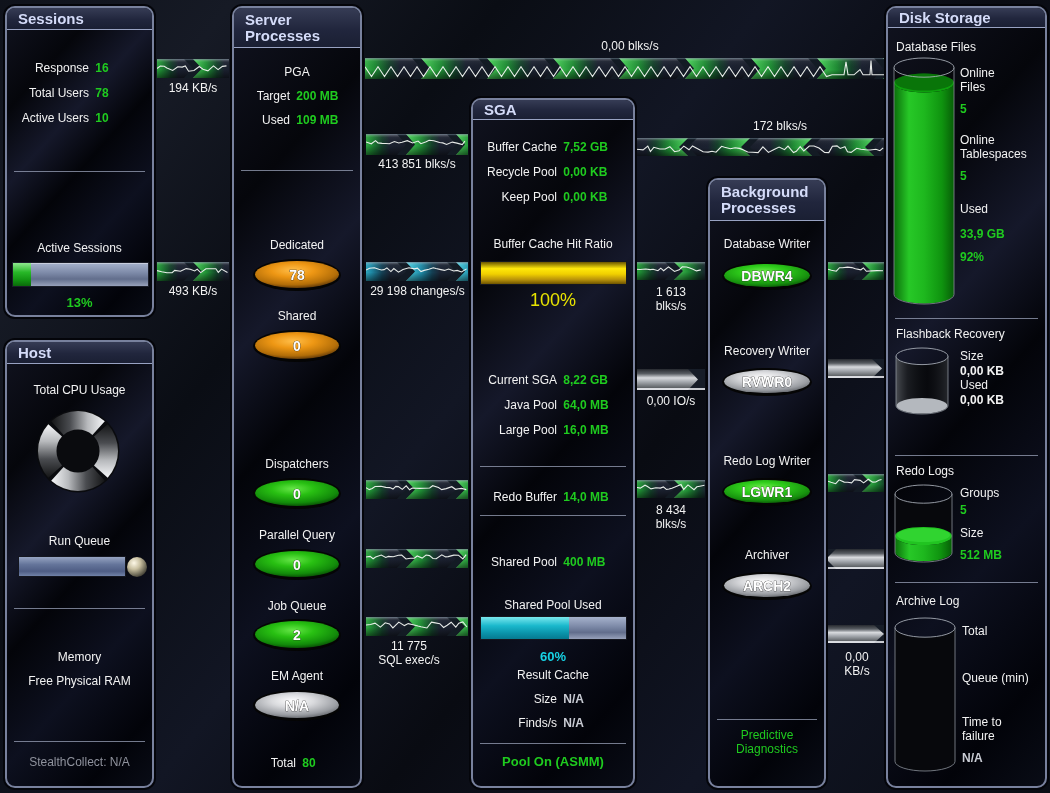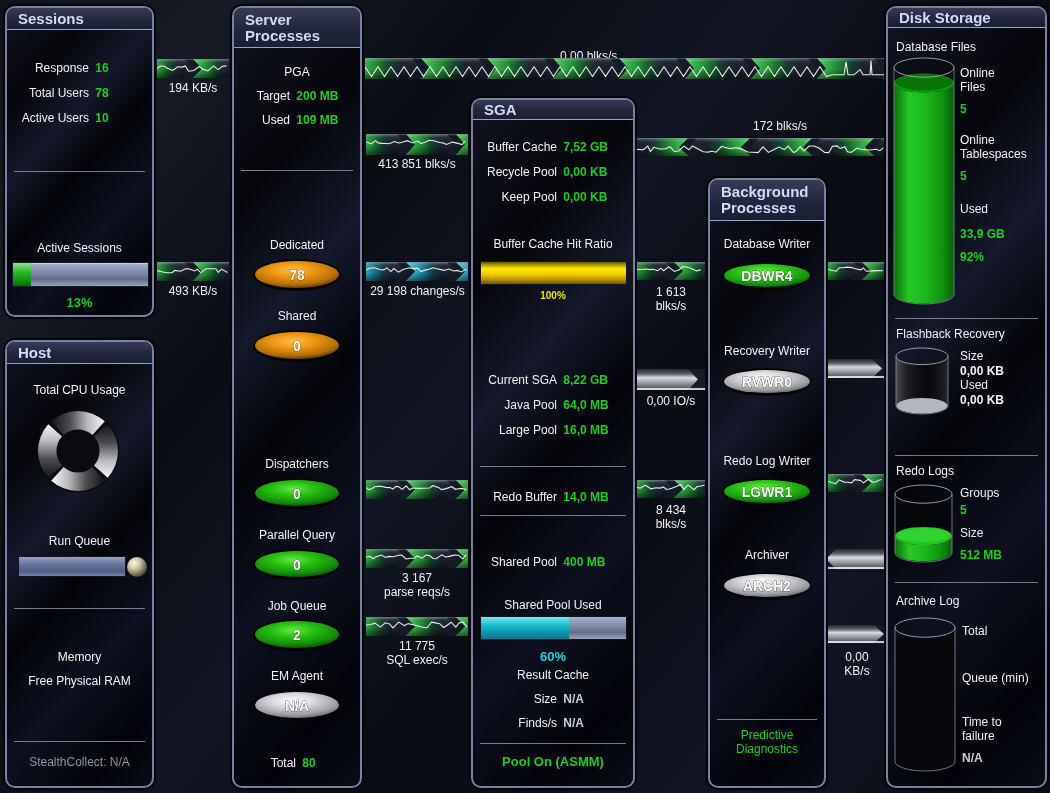--- a/index.html
+++ b/index.html
@@ -17,21 +17,21 @@
 .ctr{text-align:center;left:0;right:0;}
 .grn{color:#1fcb1f;font-weight:bold;}
 .kv{position:absolute;white-space:nowrap;}
 .kv .k{display:inline-block;text-align:right;}
 .kv .v{color:#1fcb1f;font-weight:bold;margin-left:3px;}
 .sep{position:absolute;height:1px;background:#9aa2b8;opacity:0.75;}
 .gray{color:#8f929d;}
 </style></head><body>
 <div id="page">
 
-<div class="lbl" style="left:560px;top:49px;width:140px;">0,00 blks/s</div>
+<div class="lbl" style="left:560px;top:39px;width:140px;text-align:center">0,00 blks/s</div>
 <svg style="position:absolute;left:365px;top:58px" width="519" height="21">
       <defs>
         <linearGradient id="g1" x1="0%" y1="0%" x2="100%" y2="0%">
           <stop offset="0.00" stop-color="#70e078"></stop>
           <stop offset="0.05" stop-color="#46ca56"></stop>
           <stop offset="0.30" stop-color="#1f8c34"></stop>
           <stop offset="0.52" stop-color="#14402a"></stop>
           <stop offset="0.68" stop-color="#1b2130"></stop>
           <stop offset="1.00" stop-color="#191e2b"></stop>
         </linearGradient>
@@ -281,21 +281,20 @@
       <polygon points="40.0,0.0 81.0,0.0 90.0,9.5 81.0,19.0 40.0,19.0 49.0,9.5" fill="url(#g16)"></polygon>
       <polygon points="90.0,0.0 131.0,0.0 140.0,9.5 131.0,19.0 90.0,19.0 99.0,9.5" fill="url(#g15)"></polygon>
       <polygon points="90.0,0.0 131.0,0.0 140.0,9.5 131.0,19.0 90.0,19.0 99.0,9.5" fill="url(#g16)"></polygon>
       <polygon points="140.0,0.0 181.0,0.0 190.0,9.5 181.0,19.0 140.0,19.0 149.0,9.5" fill="url(#g15)"></polygon>
       <polygon points="140.0,0.0 181.0,0.0 190.0,9.5 181.0,19.0 140.0,19.0 149.0,9.5" fill="url(#g16)"></polygon>
       <polygon points="190.0,0.0 231.0,0.0 240.0,9.5 231.0,19.0 190.0,19.0 199.0,9.5" fill="url(#g15)"></polygon>
       <polygon points="190.0,0.0 231.0,0.0 240.0,9.5 231.0,19.0 190.0,19.0 199.0,9.5" fill="url(#g16)"></polygon>
       <rect x="0" y="0" width="102" height="1.2" fill="#6a7a88" opacity="0.55"></rect>
       <polyline points="0.0,8.0 4.1,7.4 7.1,9.7 9.6,8.0 15.3,6.0 19.7,8.5 22.4,7.4 27.3,7.7 32.4,6.3 35.7,6.1 40.0,10.0 44.5,9.3 48.4,9.2 51.2,7.0 56.1,9.1 60.1,6.0 63.5,6.6 67.0,9.5 70.2,9.8 75.8,5.8 79.6,7.9 82.2,7.6 87.8,6.1 92.4,6.2 96.9,9.9 100.2,5.6" fill="none" stroke="#f2f6f2" stroke-width="1.1" stroke-opacity="0.95"></polyline>
     </svg>
-<div class="lbl ctr" style="left:352px;top:571px;width:130px">3 167<br>parse reqs/s</div>
 <svg style="position:absolute;left:366px;top:617px" width="102" height="19">
       <defs>
         <linearGradient id="g17" x1="0%" y1="0%" x2="100%" y2="0%">
           <stop offset="0.00" stop-color="#70e078"></stop>
           <stop offset="0.05" stop-color="#46ca56"></stop>
           <stop offset="0.30" stop-color="#1f8c34"></stop>
           <stop offset="0.52" stop-color="#14402a"></stop>
           <stop offset="0.68" stop-color="#1b2130"></stop>
           <stop offset="1.00" stop-color="#191e2b"></stop>
         </linearGradient>
@@ -313,21 +312,21 @@
       <polygon points="40.0,0.0 81.0,0.0 90.0,9.5 81.0,19.0 40.0,19.0 49.0,9.5" fill="url(#g18)"></polygon>
       <polygon points="90.0,0.0 131.0,0.0 140.0,9.5 131.0,19.0 90.0,19.0 99.0,9.5" fill="url(#g17)"></polygon>
       <polygon points="90.0,0.0 131.0,0.0 140.0,9.5 131.0,19.0 90.0,19.0 99.0,9.5" fill="url(#g18)"></polygon>
       <polygon points="140.0,0.0 181.0,0.0 190.0,9.5 181.0,19.0 140.0,19.0 149.0,9.5" fill="url(#g17)"></polygon>
       <polygon points="140.0,0.0 181.0,0.0 190.0,9.5 181.0,19.0 140.0,19.0 149.0,9.5" fill="url(#g18)"></polygon>
       <polygon points="190.0,0.0 231.0,0.0 240.0,9.5 231.0,19.0 190.0,19.0 199.0,9.5" fill="url(#g17)"></polygon>
       <polygon points="190.0,0.0 231.0,0.0 240.0,9.5 231.0,19.0 190.0,19.0 199.0,9.5" fill="url(#g18)"></polygon>
       <rect x="0" y="0" width="102" height="1.2" fill="#6a7a88" opacity="0.55"></rect>
       <polyline points="0.0,8.0 4.5,7.5 9.0,6.1 14.4,10.1 19.2,5.8 23.5,6.9 26.9,10.9 32.8,5.1 38.4,8.6 42.2,6.6 47.1,7.7 52.0,9.0 54.9,9.7 60.9,11.0 65.5,5.1 68.0,5.6 73.8,6.7 77.6,10.5 81.2,8.3 85.2,5.2 89.8,10.2 92.8,6.2 96.8,5.0 101.0,10.0" fill="none" stroke="#f2f6f2" stroke-width="1.1" stroke-opacity="0.95"></polyline>
     </svg>
-<div class="lbl ctr" style="left:352px;top:639px;width:130px">11 775<br>SQL exec/s</div>
+<div class="lbl ctr" style="left:344px;top:639px;width:130px">11 775<br>SQL exec/s</div>
 <svg style="position:absolute;left:636px;top:262px" width="69" height="18">
       <defs>
         <linearGradient id="g19" x1="0%" y1="0%" x2="100%" y2="0%">
           <stop offset="0.00" stop-color="#70e078"></stop>
           <stop offset="0.05" stop-color="#46ca56"></stop>
           <stop offset="0.30" stop-color="#1f8c34"></stop>
           <stop offset="0.52" stop-color="#14402a"></stop>
           <stop offset="0.68" stop-color="#1b2130"></stop>
           <stop offset="1.00" stop-color="#191e2b"></stop>
         </linearGradient>
@@ -661,21 +660,21 @@
       </svg>
       <div class="kv" style="top:748px;left:0"><span class="k" style="width:62px">Total</span> <span class="v">80</span></div>
     </div>
 <div class="panel" style="left:471px;top:98px;width:160px;height:686px">
       <div class="title" style="height:19px">SGA</div>
       <div class="kv" style="top:40px;left:0"><span class="k" style="width:84px">Buffer Cache</span> <span class="v">7,52 GB</span></div>
       <div class="kv" style="top:65px;left:0"><span class="k" style="width:84px">Recycle Pool</span> <span class="v">0,00 KB</span></div>
       <div class="kv" style="top:90px;left:0"><span class="k" style="width:84px">Keep Pool</span> <span class="v">0,00 KB</span></div>
       <div class="lbl ctr" style="top:137px">Buffer Cache Hit Ratio</div>
       <div style="position:absolute;left:7px;top:161px;width:145px;height:22px;border:1px solid #15171f;background:linear-gradient(#6a5500,#ffe80a 30%,#f0cf00 55%,#b8920a 80%,#6e5400)"></div>
-      <div class="lbl ctr" style="top:190px;color:#e8e400;font-weight:bold;font-size:10px">100%</div>
+      <div class="lbl ctr" style="top:190px;color:#e8e400;font-weight:normal;font-size:18px">100%</div>
       <div class="kv" style="top:273px;left:0"><span class="k" style="width:84px">Current SGA</span> <span class="v">8,22 GB</span></div>
       <div class="kv" style="top:298px;left:0"><span class="k" style="width:84px">Java Pool</span> <span class="v">64,0 MB</span></div>
       <div class="kv" style="top:323px;left:0"><span class="k" style="width:84px">Large Pool</span> <span class="v">16,0 MB</span></div>
       <div class="sep" style="left:7px;right:7px;top:366px"></div>
       <div class="kv" style="top:390px;left:0"><span class="k" style="width:84px">Redo Buffer</span> <span class="v">14,0 MB</span></div>
       <div class="sep" style="left:7px;right:7px;top:415px"></div>
       <div class="kv" style="top:455px;left:0"><span class="k" style="width:84px">Shared Pool</span> <span class="v">400 MB</span></div>
       <div class="lbl ctr" style="top:498px">Shared Pool Used</div>
       <div style="position:absolute;left:7px;top:516px;width:145px;height:22px;border:1px solid #15171f;background:linear-gradient(#a6b2cc,#7b88a6 45%,#626e8c 70%,#97a1ba)">
         <div style="position:absolute;left:0;top:0;bottom:0;width:88px;background:linear-gradient(#7ae8ee,#1ab8cc 40%,#0a92a8 75%,#067a90)"></div>

